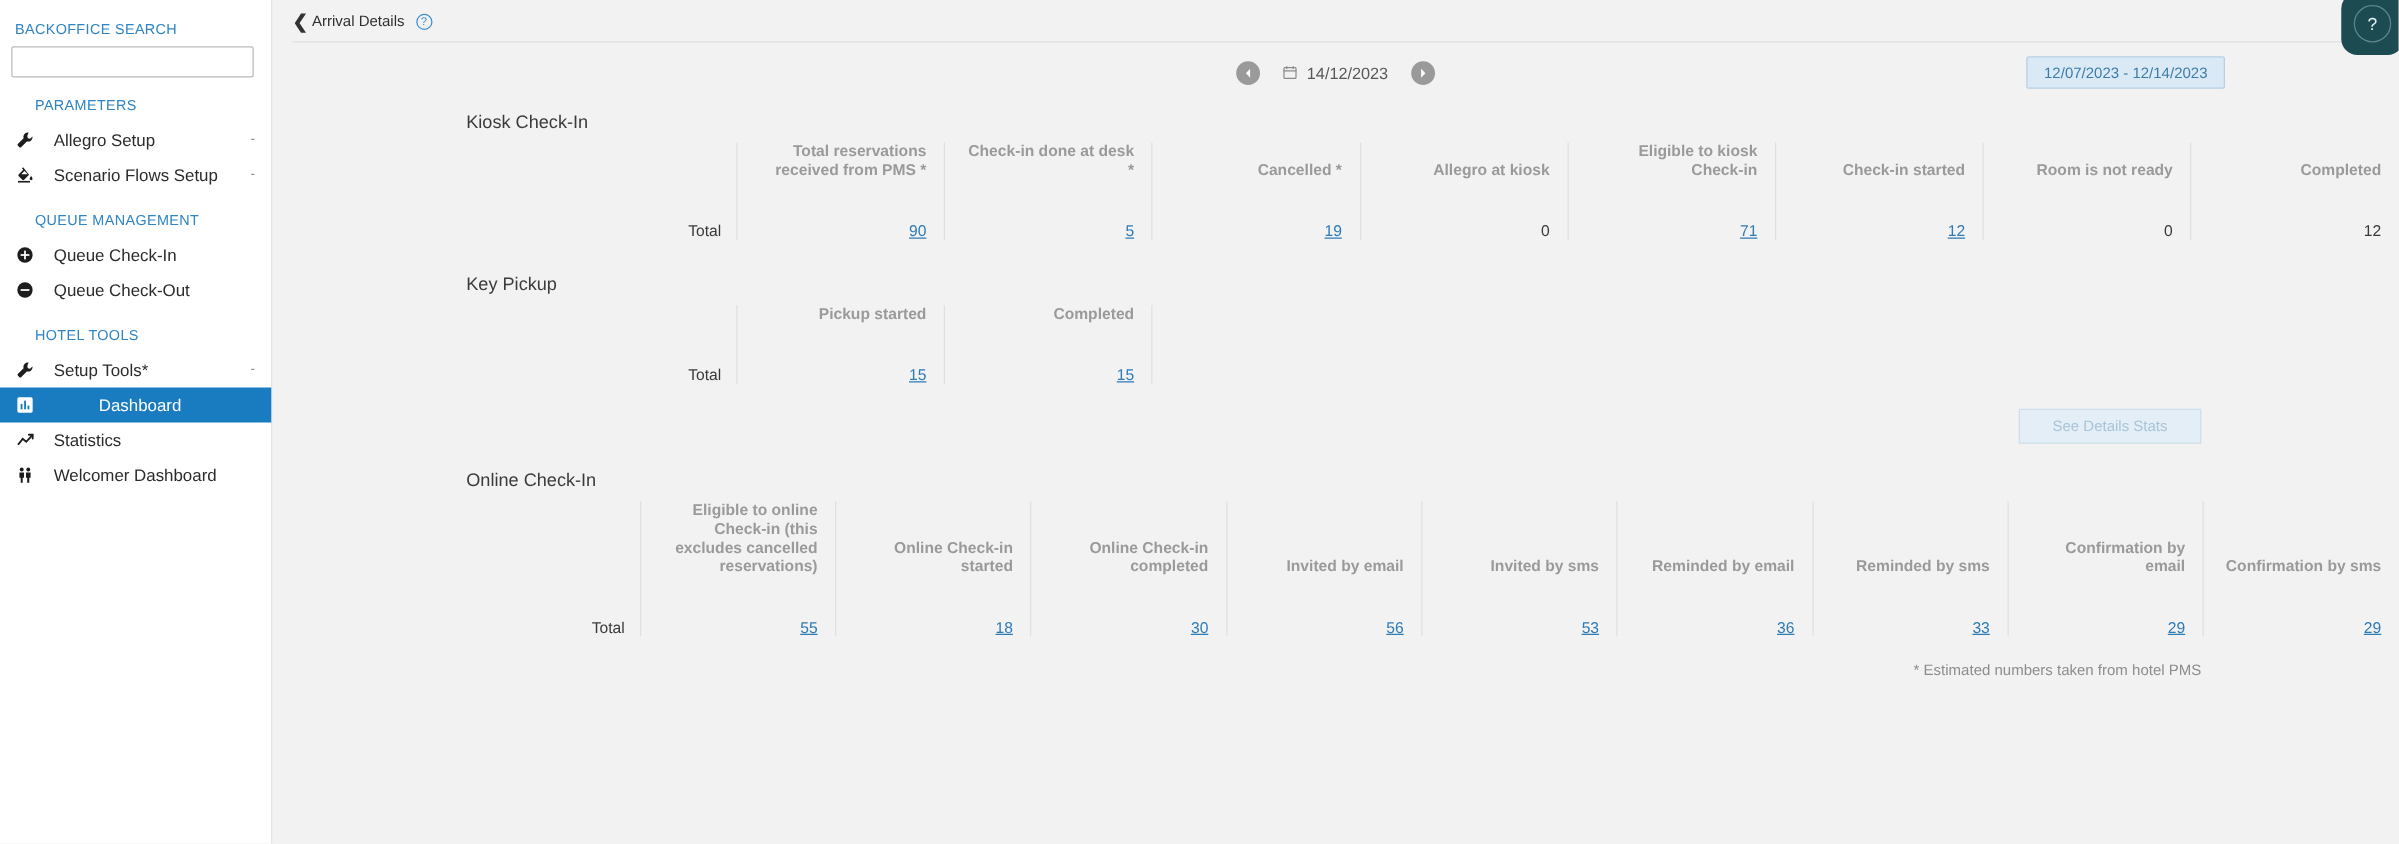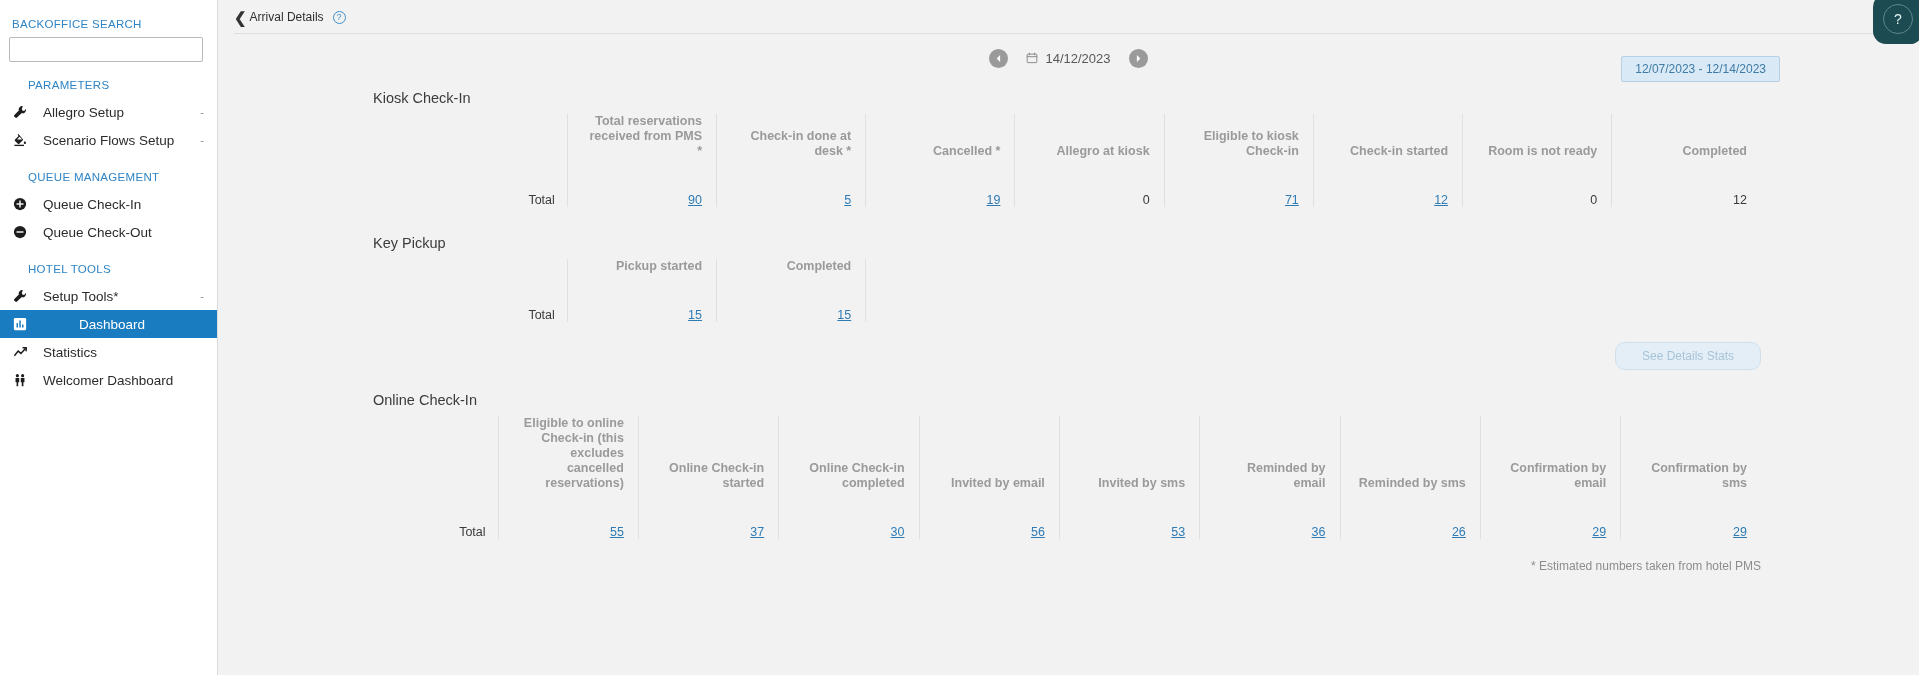--- a/index.html
+++ b/index.html
@@ -129,34 +129,34 @@
     cursor: pointer;
   }
   .dnav svg { display:block; }
   .dcenter {
     display: flex; align-items: center;
     margin: 0 18px;
     color: #585858; font-size: 13px;
   }
   .cal-ico { margin-right: 7px; display: flex; }
   .range-btn {
-    position: absolute; right: 139px; top: 22px;
+    position: absolute; right: 139px; top: 11px;
     background: #d9e9f5;
     border: 1px solid #b6cfe3;
     color: #3e7ba6;
     font-size: 12px;
     padding: 5px 13px;
     border-radius: 2px;
     cursor: pointer;
     font-family: "Liberation Sans", sans-serif;
     white-space: nowrap;
   }
 
   
-  .section { padding-left: 155px; padding-right: 158px; }
+  .section { padding-left: 155px; }
   .section-title {
     font-size: 14.5px; color: #3b3b3b;
     margin-bottom: 8px;
   }
   table.stats {
     border-collapse: collapse;
     table-layout: fixed;
     width: 100%;
   }
   table.stats th, table.stats td {
@@ -197,21 +197,21 @@
     margin-top: 20px;
   }
   .details-btn {
     background: #e4eef6;
     border: 1px solid #cfe0ec;
     color: #a8c4d8;
     font-size: 12px;
     padding: 6px 0;
     width: 146px;
     text-align: center;
-    border-radius: 10px;
+    border-radius: 0;
     cursor: default;
     font-family: "Liberation Sans", sans-serif;
   }
   .footnote {
     text-align: right;
     padding-right: 158px;
     margin-top: 20px;
     color: #8d8d8d;
     font-size: 12px;
   }
@@ -459,26 +459,26 @@
             <th>Reminded by email</th>
             <th>Reminded by sms</th>
             <th>Confirmation by email</th>
             <th>Confirmation by sms</th>
           </tr>
         </thead>
         <tbody>
           <tr>
             <td class="rowlab">Total</td>
             <td><span class="vlink">55</span></td>
-            <td><span class="vlink">37</span></td>
+            <td><span class="vlink">18</span></td>
             <td><span class="vlink">30</span></td>
             <td><span class="vlink">56</span></td>
             <td><span class="vlink">53</span></td>
             <td><span class="vlink">36</span></td>
-            <td><span class="vlink">26</span></td>
+            <td><span class="vlink">33</span></td>
             <td><span class="vlink">29</span></td>
             <td><span class="vlink">29</span></td>
           </tr>
         </tbody>
       </table>
     </div>
 
     <div class="footnote">* Estimated numbers taken from hotel PMS</div>
 
   </div>

